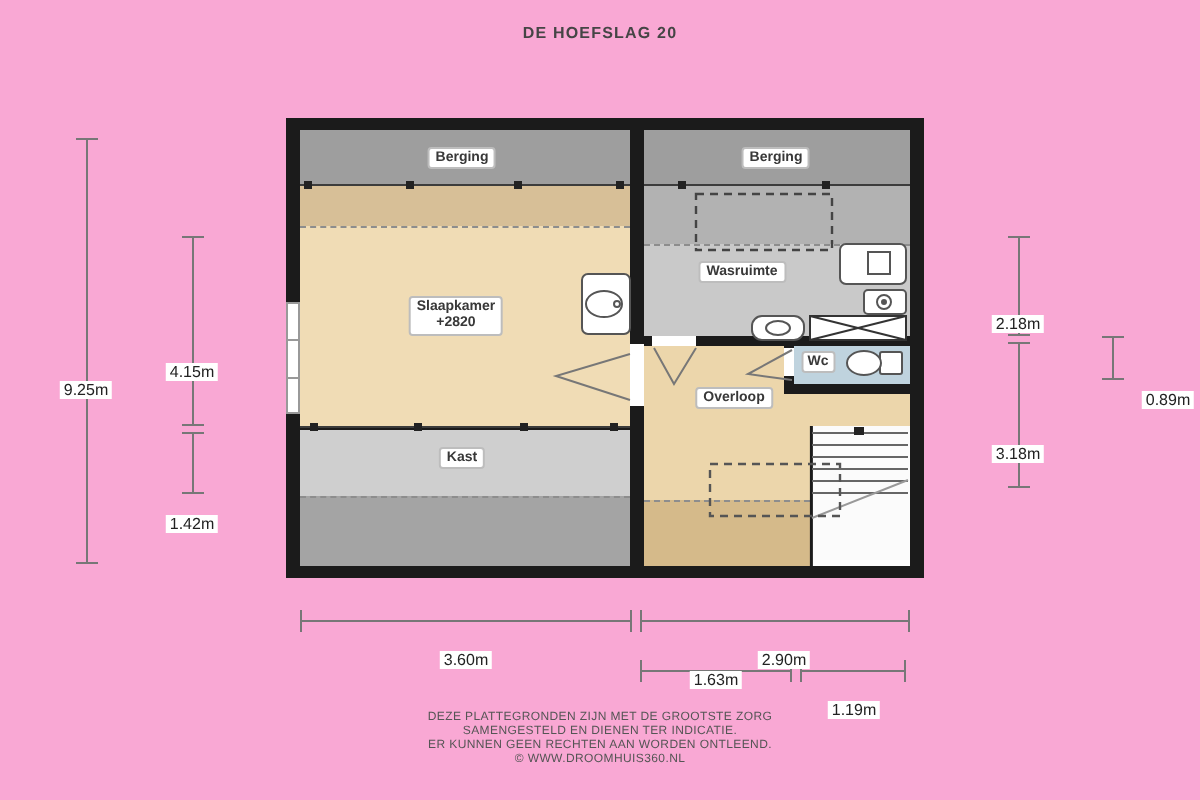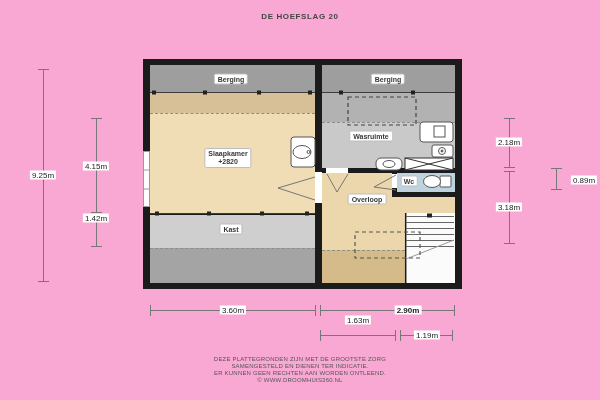--- a/index.html
+++ b/index.html
@@ -18,21 +18,21 @@
   .dash-t { border-top:1px dashed #8d8d8d; }
 
   .plan-overlay, .dim-overlay { position:absolute; left:0; top:0; }
 
   .room-label { position:absolute; transform:translate(-50%,-50%); background:#fff;
                 border:1px solid #bdbdbd; border-radius:2px; padding:0 3px; font-size:7px;
                 line-height:9px; font-weight:bold; color:#383838; white-space:nowrap; text-align:center; z-index:5; }
   .room-label .sub { font-weight:bold; }
 
   .dim-label { position:absolute; transform:translate(-50%,-50%); background:#fff; padding:0 2px;
-               font-size:8px; line-height:9px; color:#222; white-space:nowrap; z-index:6; }
+               font-size:8px; line-height:9px; color:#222; white-space:nowrap; z-index:6;margin-top:20px; }
 </style>
 </head>
 <body>
 
 <div class="page">
 
   <div class="title-block">
     <div>DE HOEFSLAG 20</div>
   </div>
 
@@ -200,26 +200,26 @@
         <line x1="395.5" y1="330" x2="395.5" y2="341"></line>
 
       <line x1="400" y1="335.5" x2="453" y2="335.5"></line>
         <line x1="400.5" y1="330" x2="400.5" y2="341"></line>
         <line x1="452.5" y1="330" x2="452.5" y2="341"></line>
     </g>
   </svg>
 
   <div class="dim-label" style="left:43px; top:175px;">9.25m</div>
   <div class="dim-label" style="left:96px; top:166px;">4.15m</div>
-  <div class="dim-label" style="left:96px; top:218px;">1.42m</div>
+  <div class="dim-label" style="left:96px; top:242px;">1.42m</div>
   <div class="dim-label" style="left:509px; top:142px;">2.18m</div>
   <div class="dim-label" style="left:509px; top:207px;">3.18m</div>
   <div class="dim-label" style="left:584px; top:180px;">0.89m</div>
   <div class="dim-label" style="left:233px; top:310px;">3.60m</div>
-  <div class="dim-label" style="left:408px; top:310px;font-weight:bold;">2.90m</div>
+  <div class="dim-label" style="left:392px; top:310px;">2.90m</div>
   <div class="dim-label" style="left:358px; top:320px;">1.63m</div>
   <div class="dim-label" style="left:427px; top:335px;text-align:center;">1.19m</div>
 
   <div class="footer-block">
     <div>DEZE PLATTEGRONDEN ZIJN MET DE GROOTSTE ZORG</div>
     <div>SAMENGESTELD EN DIENEN TER INDICATIE.</div>
     <div>ER KUNNEN GEEN RECHTEN AAN WORDEN ONTLEEND.</div>
     <div>© WWW.DROOMHUIS360.NL</div>
   </div>
 

